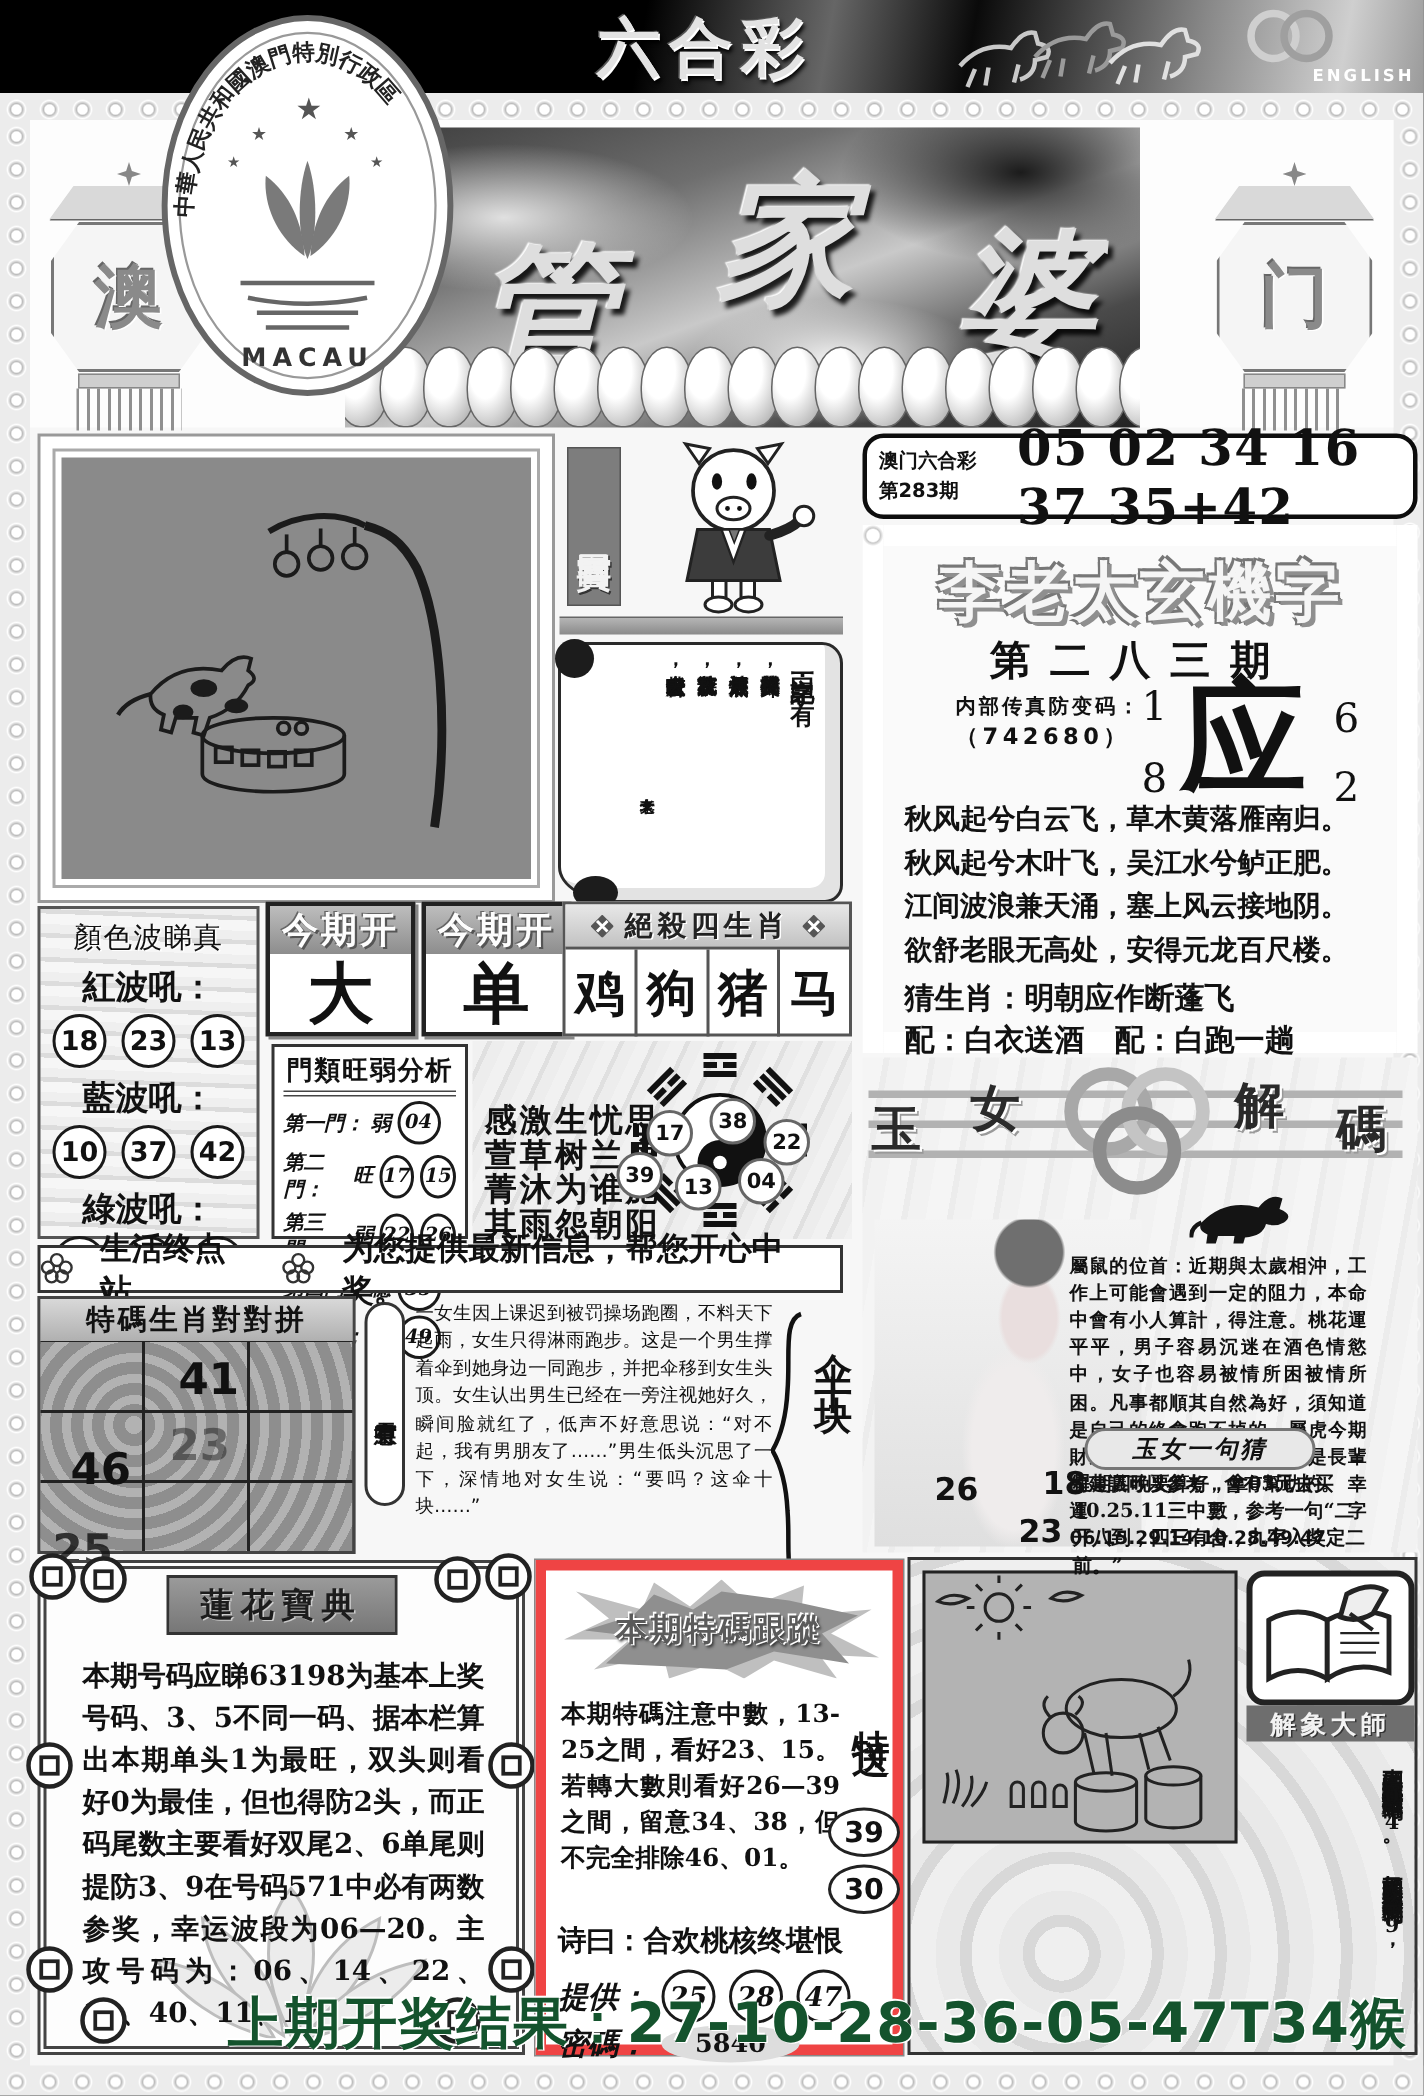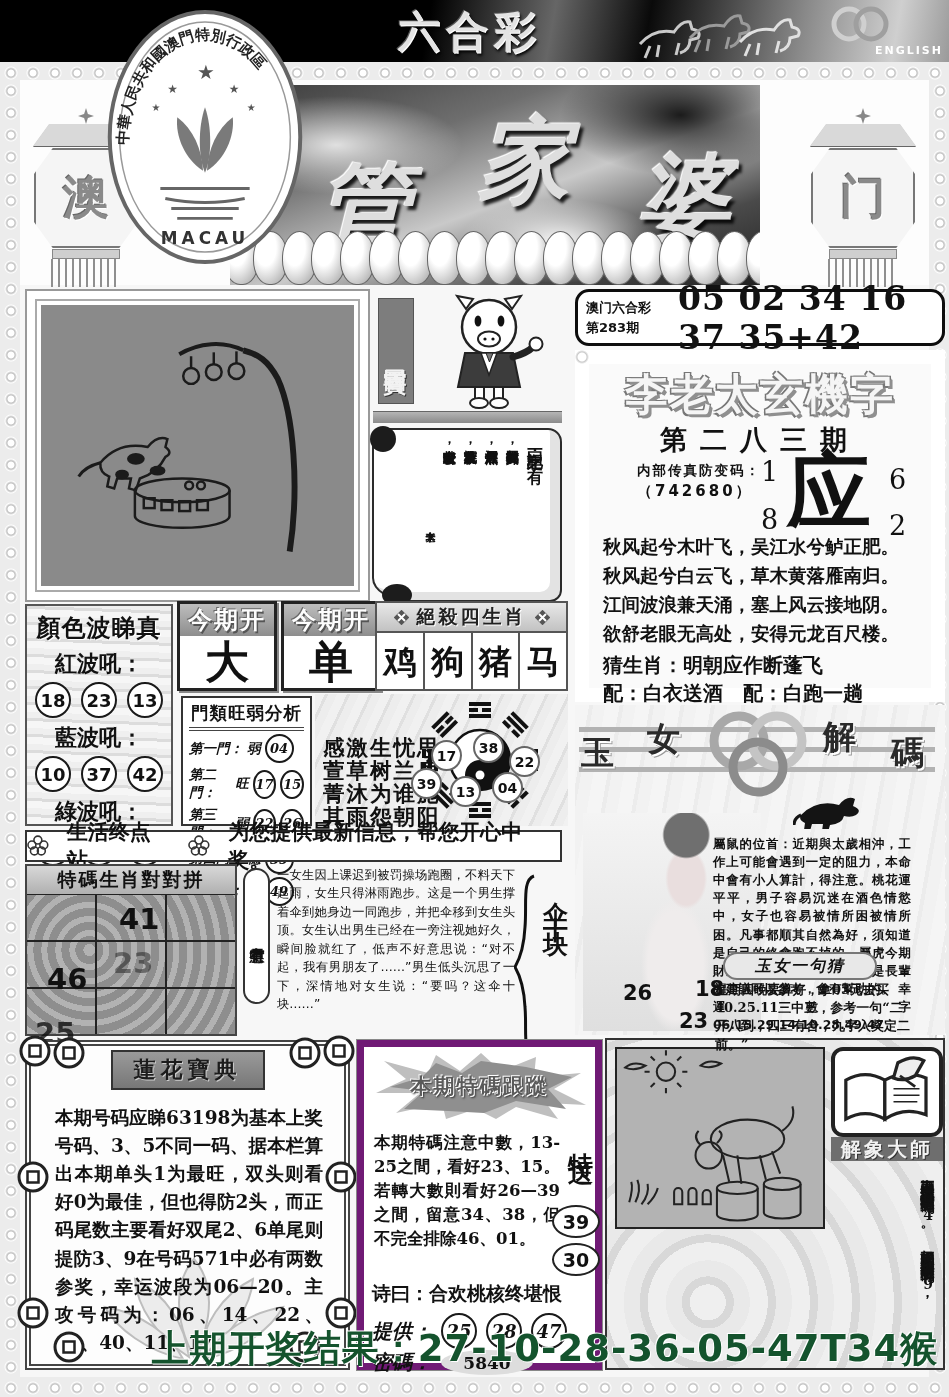--- a/index.html
+++ b/index.html
@@ -90,21 +90,21 @@
   .scroll-text{position:absolute;right:12px;top:10px;height:150px;writing-mode:vertical-rl;
     text-orientation:upright;font-family:"DejaVu Serif",serif;}
   .scroll-text p{margin:0 3px;font-size:13px;font-weight:bold;}
   .scroll-title{font-size:16px !important;font-weight:900 !important;}
   .seal{width:10px;height:10px;background:#111;margin:4px auto 2px;}
   .scroll-sign{font-size:10px !important;margin-top:78px !important;}
   
   .colorwave{left:25px;top:604px;width:148px;height:222px;border:2px solid #555;box-sizing:border-box;
     background:repeating-linear-gradient(2deg,#f6f6f6 0 7px,#dcdcdc 7px 10px,#efefef 10px 16px);
     display:flex;flex-direction:column;align-items:center;padding-top:6px;}
-  .cw-title{font-size:24px;font-weight:700;font-family:"DejaVu Serif",serif;letter-spacing:1px;
+  .cw-title{font-size:19px;font-weight:400;font-family:"DejaVu Serif",serif;letter-spacing:1px;
     text-shadow:1px 1px 0 #fff;}
   .cw-label{font-size:22px;font-weight:900;font-family:"DejaVu Serif",serif;margin-top:5px;}
   .cw-nums{display:flex;gap:10px;margin-top:3px;}
   
   .kaibox{width:100px;height:90px;border:3px solid #222;box-sizing:border-box;background:#fff;
     box-shadow:2px 2px 0 #888;}
   .kai-head{height:32px;background:linear-gradient(#bdbdbd,#8d8d8d);display:flex;align-items:center;
     justify-content:center;font-size:24px;font-weight:900;color:#fdfdfd;letter-spacing:2px;
     text-shadow:1.5px 1.5px 0 #555,-1px -1px 0 #666;}
   .kai-val{height:52px;display:flex;align-items:center;justify-content:center;font-size:44px;
@@ -159,21 +159,21 @@
   .lotusbox{left:25px;top:1040px;width:325px;height:330px;background:#fdfdfd;border:6px double #444;
     box-sizing:border-box;}
   .lb-title{position:absolute;left:50%;top:4px;transform:translateX(-50%);width:150px;height:36px;
     background:linear-gradient(#9a9a9a,#777);border:2px solid #333;display:flex;align-items:center;
     justify-content:center;font-size:22px;font-weight:900;font-family:"DejaVu Serif",serif;
     letter-spacing:5px;color:#1c1c1c;text-shadow:1px 1px 0 #ccc;}
   .lb-text{position:absolute;left:24px;top:58px;width:268px;font-size:18.5px;font-weight:600;
     font-family:"DejaVu Serif",serif;line-height:1.52;text-align:justify;}
   .coin{position:absolute;width:34px;height:34px;}
   
-  .tracking{left:357px;top:1040px;width:245px;height:330px;background:#fff;border:7px solid #701a75;
+  .tracking{left:357px;top:1040px;width:245px;height:330px;background:#fff;border:7px solid #ef4444;
     outline:1px solid #888;box-sizing:border-box;}
   .tr-title{position:absolute;left:0;top:6px;width:100%;height:66px;display:flex;align-items:center;
     justify-content:center;}
   .tr-title span{position:relative;font-size:21px;font-weight:900;font-family:"DejaVu Serif",serif;
     letter-spacing:2px;color:#5a5a5a;text-shadow:1px 1px 0 #fff,-1px -1px 0 #fff,2px 2px 2px #333;}
   .tr-text{position:absolute;left:10px;top:84px;width:186px;font-size:16.5px;font-weight:bold;
     font-family:"DejaVu Serif",serif;line-height:1.45;text-align:justify;}
   .tr-gift{position:absolute;left:200px;top:86px;font-size:25px;font-weight:900;
     font-family:"DejaVu Serif",serif;writing-mode:vertical-rl;text-orientation:upright;letter-spacing:8px;}
   .oval{position:absolute;width:44px;height:29px;border:2px solid #222;border-radius:50%;background:#fff;
@@ -184,21 +184,21 @@
   .pw-oval{width:92px;height:25px;background:#ddd;border-radius:50%;display:flex;align-items:center;
     justify-content:center;font-size:17px;font-weight:bold;font-style:normal;}
   
   .masterbox{left:605px;top:1038px;width:340px;height:332px;border:2px solid #333;box-sizing:border-box;
     background:
       repeating-radial-gradient(circle at 30% 80%,#efefef 0 18px,#d8d8d8 18px 26px,#e9e9e9 26px 42px);}
   .mb-draw{position:absolute;left:8px;top:7px;width:206px;height:178px;background:#b3b3b3;border:2px solid #222;}
   .mb-icon{position:absolute;left:224px;top:7px;width:104px;height:82px;background:#fff;border:4px solid #222;
     border-radius:12px;}
   .mb-title{position:absolute;left:224px;top:97px;width:112px;height:24px;background:#6e6e6e;
-    display:flex;align-items:center;justify-content:center;font-size:20px;font-weight:900;
+    display:flex;align-items:center;justify-content:center;font-size:17px;font-weight:900;
     font-family:"DejaVu Serif",serif;color:#f2f2f2;letter-spacing:3px;text-shadow:1px 1px 0 #333;}
   .mb-text{position:absolute;left:218px;top:128px;width:116px;height:198px;writing-mode:vertical-rl;
     text-orientation:upright;font-size:14px;font-weight:bold;font-family:"DejaVu Serif",serif;
     line-height:1.95;letter-spacing:1px;}
   
   .footer{left:150px;top:1324px;width:790px;font-size:37px;font-weight:900;letter-spacing:1px;
     color:#14532d;text-shadow:1px 1px 0 #fff,-1px -1px 0 #fff;z-index:9;white-space:nowrap;text-align:center;}
   
   .jade{left:575px;top:705px;width:370px;height:330px;
     background:repeating-linear-gradient(100deg,#f5f5f5 0 14px,#ececec 14px 18px,#f2f2f2 18px 30px);}
@@ -337,22 +337,22 @@
       <div class="lt-title">李老太玄機字</div>
       <div class="lt-issue">第二八三期</div>
       <div class="lt-fax1">内部传真防变码：</div>
       <div class="lt-fax2">（742680）</div>
       <div class="lt-char">应</div>
       <span class="lt-corner" style="left:172px;top:92px">1</span>
       <span class="lt-corner" style="left:300px;top:100px">6</span>
       <span class="lt-corner" style="left:172px;top:140px">8</span>
       <span class="lt-corner" style="left:300px;top:146px">2</span>
       <div class="lt-poem">
+        <div>秋风起兮白云飞，草木黄落雁南归。</div>
         <div>秋风起兮木叶飞，吴江水兮鲈正肥。</div>
-        <div>秋风起兮白云飞，草木黄落雁南归。</div>
         <div>江间波浪兼天涌，塞上风云接地阴。</div>
         <div>欲舒老眼无高处，安得元龙百尺楼。</div>
       </div>
       <div class="lt-hint">猜生肖：明朝应作断蓬飞</div>
       <div class="lt-pair">配：白衣送酒　配：白跑一趟</div>
     </div>
   </div>
 
   <div class="abs frame">
     <div class="canvas">

